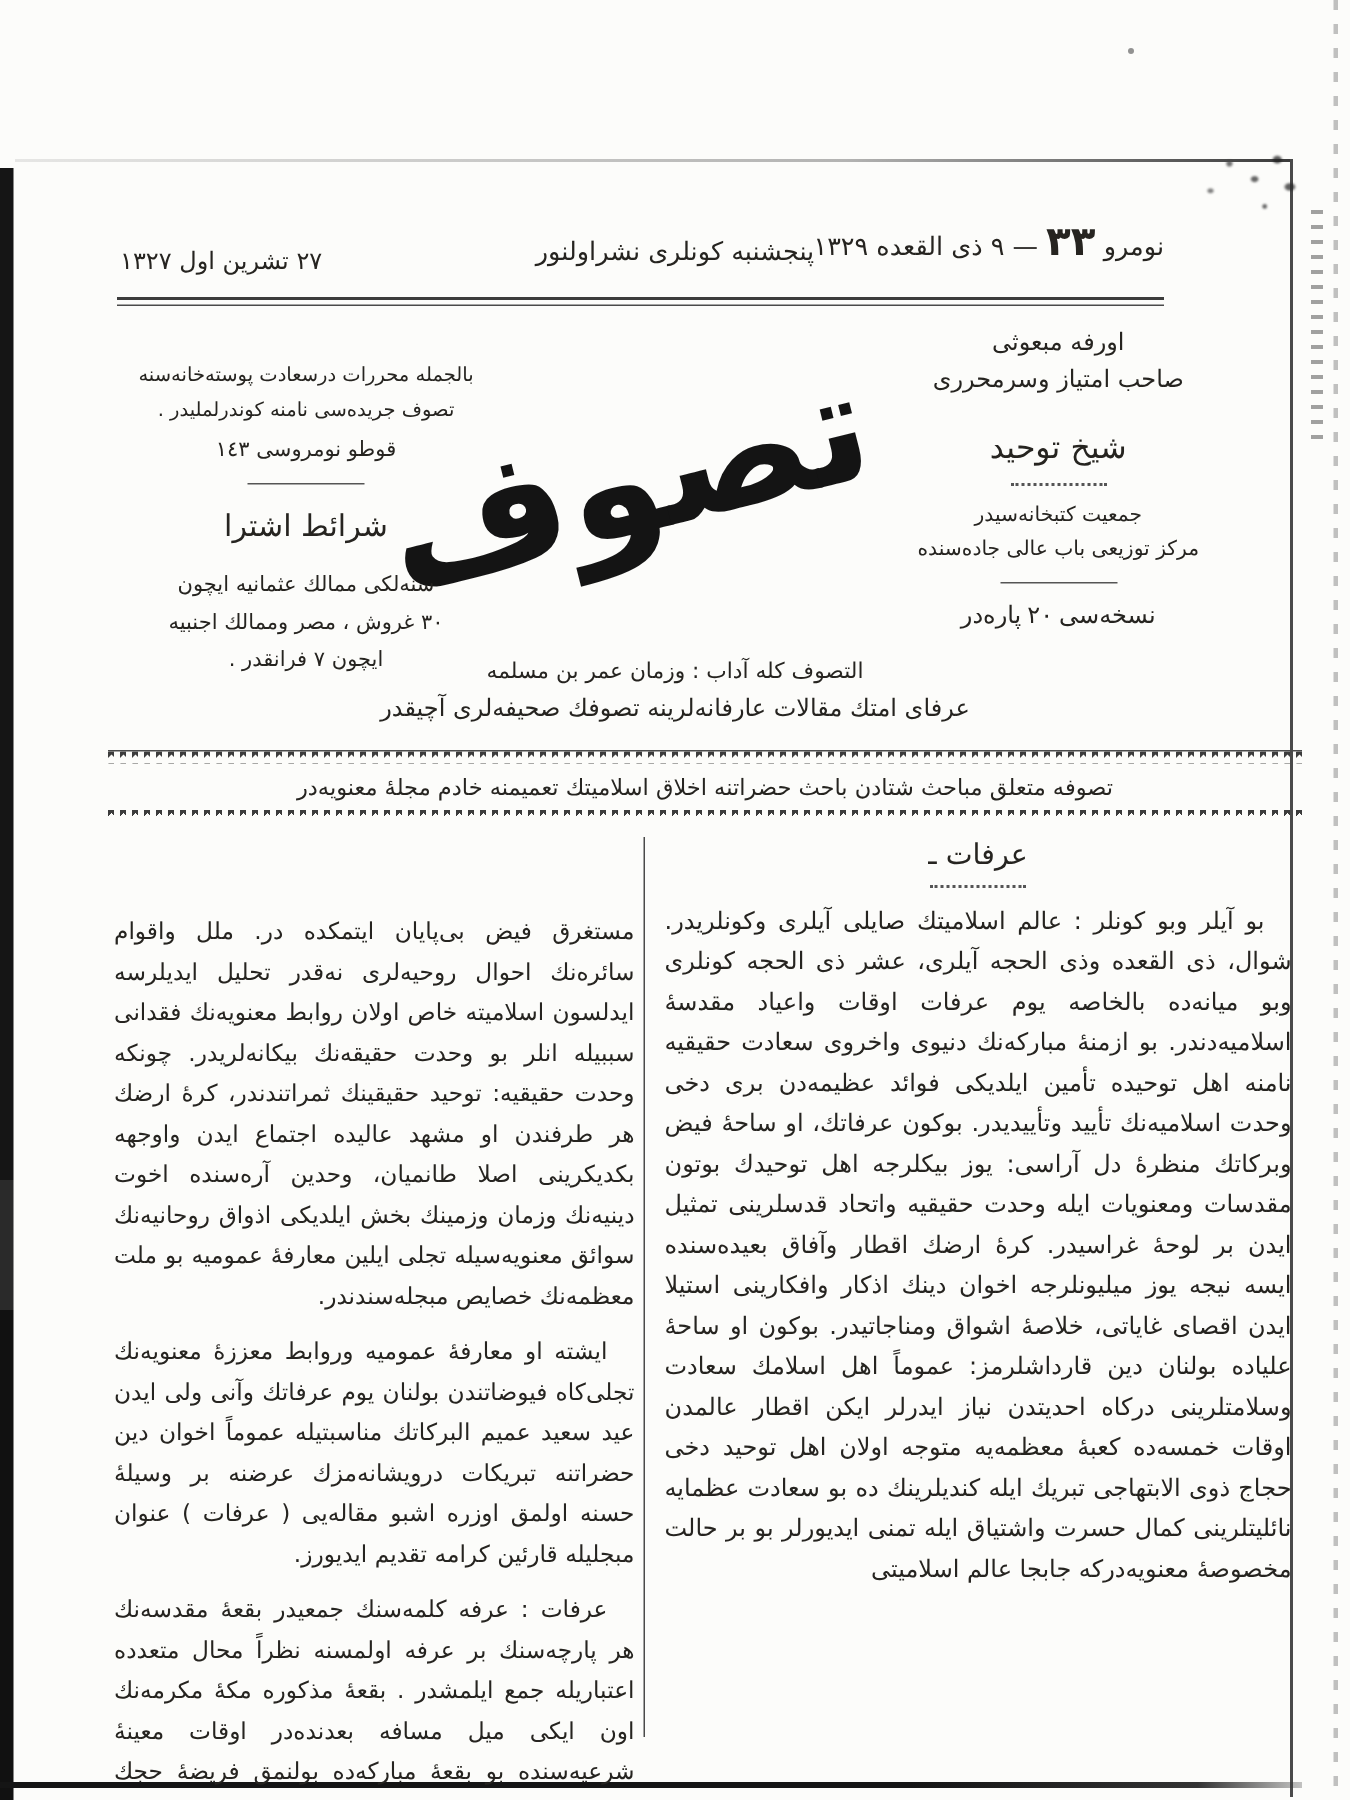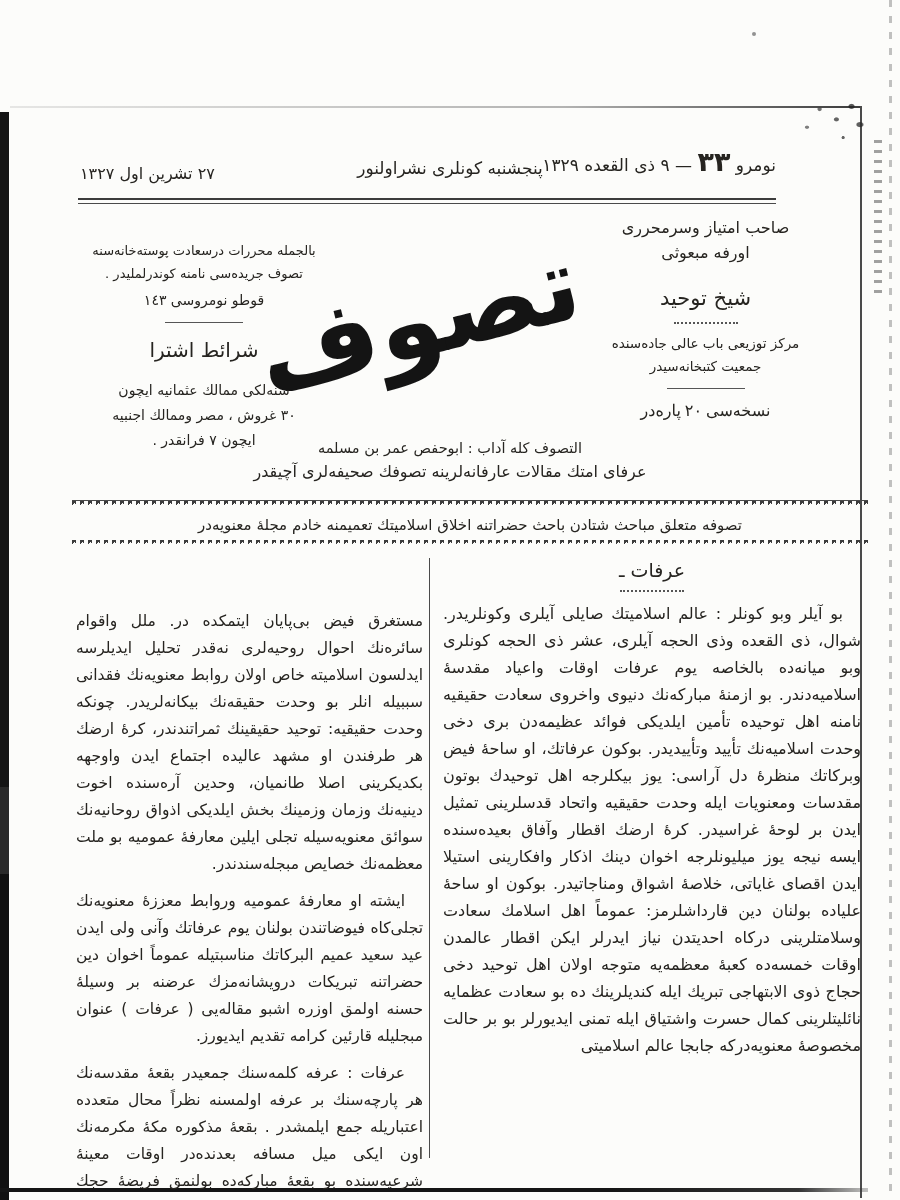--- a/index.html
+++ b/index.html
@@ -95,47 +95,47 @@
   <div class="abs header-center rtl">پنجشنبه كونلرى نشراولنور</div>
   <div class="abs header-right rtl">
     <span>نومرو</span>
     <span class="issue-number">٣٣</span>
     <span>—</span>
     <span>٩ ذى القعده ١٣٢٩</span>
   </div>
   <div class="abs double-rule"></div>
 
   <div class="abs mast-right rtl">
+    <div>اورفه مبعوثى</div>
     <div>صاحب امتياز وسرمحررى</div>
-    <div>اورفه مبعوثى</div>
     <div class="editor-name">شيخ توحيد</div>
     <div class="dashdiv"></div>
+    <div class="addr">جمعيت كتبخانه‌سيدر</div>
     <div class="addr">مركز توزيعى باب عالى جاده‌سنده</div>
-    <div class="addr">جمعيت كتبخانه‌سيدر</div>
     <div class="soliddiv"></div>
     <div class="price">نسخه‌سى ٢٠ پاره‌در</div>
   </div>
 
   <div class="abs mast-title">
     <span class="rtl">تصوف</span>
   </div>
 
   <div class="abs mast-left rtl">
     <div>بالجمله محررات درسعادت پوسته‌خانه‌سنه</div>
     <div>تصوف جريده‌سى نامنه كوندرلمليدر .</div>
     <div class="boxno">قوطو نومروسى ١٤٣</div>
     <div class="soliddiv"></div>
     <div class="subs-title">شرائط اشترا</div>
     <div class="subs-line">سنه‌لكى ممالك عثمانيه ايچون</div>
     <div class="subs-line">٣٠ غروش ، مصر وممالك اجنبيه</div>
     <div class="subs-line">ايچون ٧ فرانقدر .</div>
   </div>
 
   <div class="abs sub-lines rtl">
-    <div class="sub-line1">التصوف كله آداب : ابوحفص عمر بن مسلمه</div>
+    <div class="sub-line1">التصوف كله آداب : وزمان عمر بن مسلمه</div>
     <div class="sub-line2">عرفاى امتك مقالات عارفانه‌لرينه تصوفك صحيفه‌لرى آچيقدر</div>
   </div>
 
   <div class="abs motto-band">
     <div class="zz zz-top"></div>
     <div class="motto-text rtl">تصوفه متعلق مباحث شتادن باحث حضراتنه اخلاق اسلاميتك تعميمنه خادم مجلهٔ معنويه‌در</div>
     <div class="zz"></div>
   </div>
 
   <div class="abs col-divider"></div>

